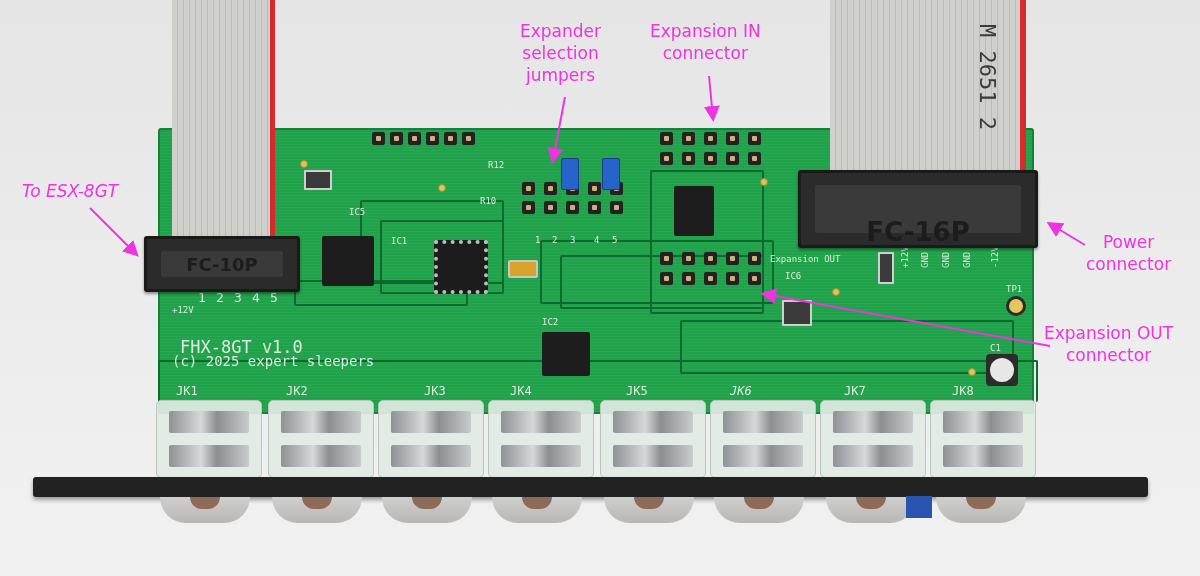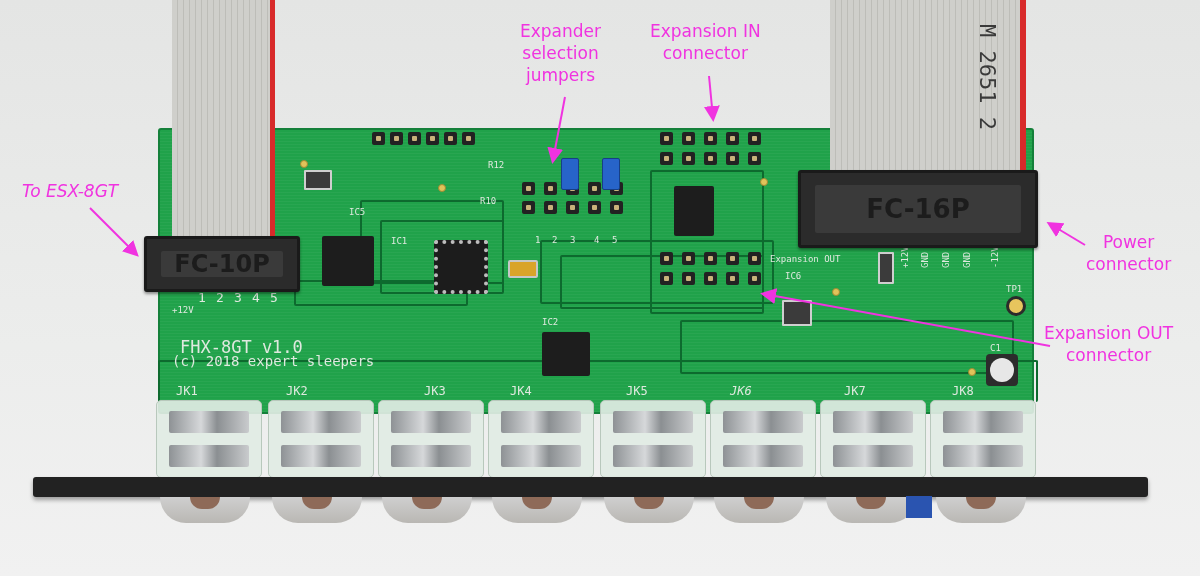--- a/index.html
+++ b/index.html
@@ -50,21 +50,21 @@
   <div class="trace" style="left:200px;top:70px;width:140px;height:80px;"></div>
   <div class="trace" style="left:220px;top:90px;width:120px;height:70px;"></div>
   <div class="trace" style="left:380px;top:110px;width:230px;height:60px;"></div>
   <div class="trace" style="left:400px;top:125px;width:200px;height:50px;"></div>
   <div class="trace" style="left:-2px;top:230px;width:876px;height:40px;border-bottom:none;"></div>
   <div class="trace" style="left:520px;top:190px;width:330px;height:50px;"></div>
   <div class="trace" style="left:490px;top:40px;width:110px;height:140px;"></div>
 </div>
 
 <div class="silk" style="left:180px;top:337px;font-size:17px;">FHX-8GT v1.0</div>
-<div class="silk" style="left:172px;top:353px;font-size:14px;">(c) 2018 expert sleepers</div>
+<div class="silk" style="left:172px;top:353px;font-size:14px;">(c) 2025 expert sleepers</div>
 
 <div class="silk" style="left:198px;top:290px;font-size:13px;">1</div>
 <div class="silk" style="left:216px;top:290px;font-size:13px;">2</div>
 <div class="silk" style="left:234px;top:290px;font-size:13px;">3</div>
 <div class="silk" style="left:252px;top:290px;font-size:13px;">4</div>
 <div class="silk" style="left:270px;top:290px;font-size:13px;">5</div>
 <div class="silk silk-sm" style="left:172px;top:305px;">+12V</div>
 
 <div class="silk silk-sm" style="left:305px;top:207px;margin-left:44px;">IC5</div>
 <div class="silk silk-sm" style="left:391px;top:236px;">IC1</div>
@@ -151,29 +151,29 @@
     <div class="pin"></div>
     <div class="pin"></div>
     <div class="pin"></div>
     <div class="pin"></div>
 </div>
 
 <div class="cable" style="left:172px;top:0;width:100px;height:244px;"></div>
 <div class="cable-red" style="left:270px;top:0;width:5px;height:244px;"></div>
 <div class="idc" style="left:144px;top:236px;width:150px;height:50px;">
   <div class="inner"></div>
-  <div class="lbl" style="font-size:24px;">FC-10P</div>
+  <div class="lbl" style="font-size:18px;">FC-10P</div>
 </div>
 
 <div class="cable" style="left:830px;top:0;width:190px;height:180px;"></div>
 <div class="cable-red" style="left:1020px;top:0;width:6px;height:180px;"></div>
 <div class="ribbon-text" style="left:1000px;top:24px;">M 2651 2</div>
 <div class="idc" style="left:798px;top:170px;width:234px;height:72px;">
   <div class="inner"></div>
-  <div class="lbl" style="font-size:26px;">FC-16P</div>
+  <div class="lbl" style="font-size:26px;margin-top:23px;">FC-16P</div>
 </div>
 
 <div class="silk" style="left:176px;top:384px;">JK1</div>
 <div class="silk" style="left:286px;top:384px;">JK2</div>
 <div class="silk" style="left:424px;top:384px;">JK3</div>
 <div class="silk" style="left:510px;top:384px;">JK4</div>
 <div class="silk" style="left:626px;top:384px;">JK5</div>
 <div class="silk" style="left:730px;top:384px;font-style:italic;">JK6</div>
 <div class="silk" style="left:844px;top:384px;">JK7</div>
 <div class="silk" style="left:952px;top:384px;">JK8</div>

